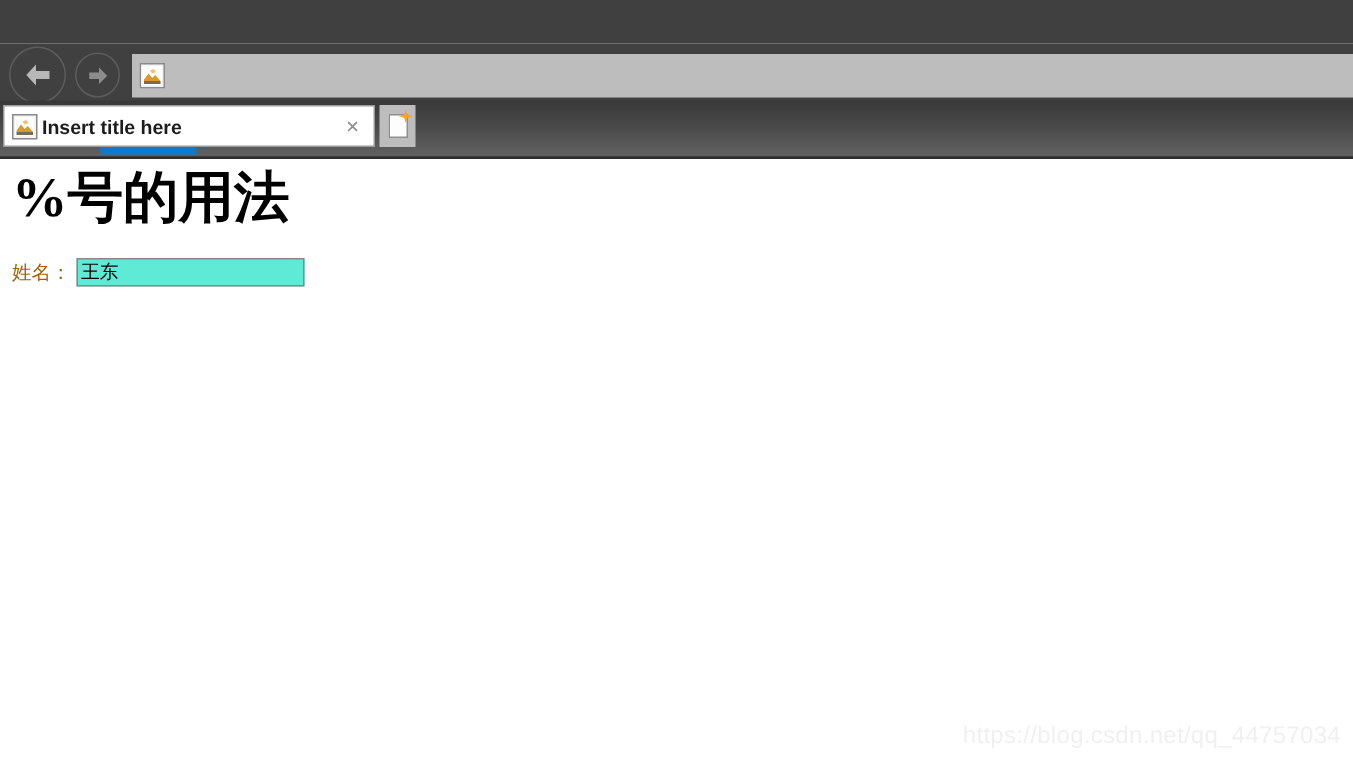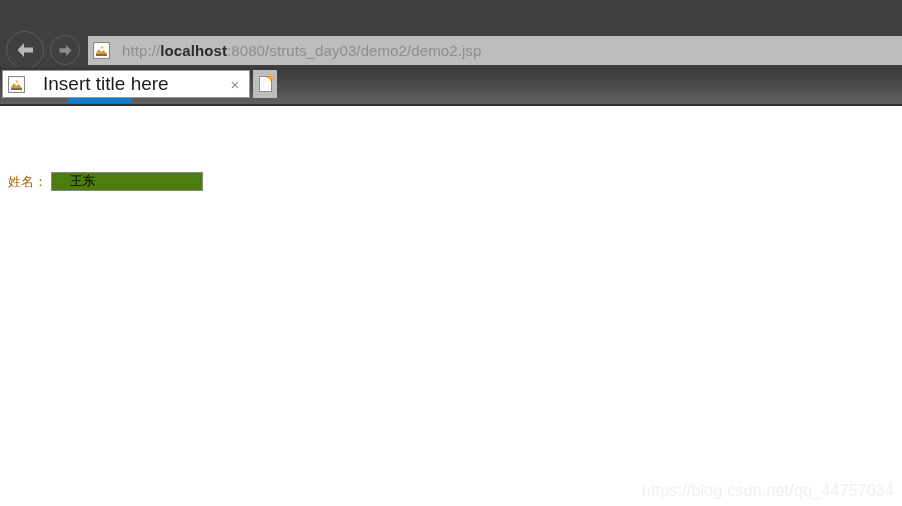--- a/index.html
+++ b/index.html
@@ -115,26 +115,27 @@
   .tab-favicon {
     width: 17px; height: 17px;
     margin-left: 5px;
     background: #f2f2f2;
     border: 1px solid #8a8a8a;
     box-sizing: border-box;
     position: relative;
     flex: 0 0 auto;
   }
   .tab-title {
-    margin-left: 18px;
-    font-size: 19px;
+    margin-left: 3px;
+    font-size: 13px;
     color: #1c1c1c;
     white-space: nowrap;
     overflow: hidden;
     flex: 1 1 auto;
+    font-weight: bold;
   }
   .tab-close {
     width: 24px;
     text-align: center;
     font-size: 15px;
     color: #8d8d8d;
     line-height: 1;
     flex: 0 0 auto;
     margin-right: 2px;
     cursor: default;
@@ -197,25 +198,25 @@
     font-size: 13px;
     color: #a16207;
     white-space: nowrap;
   }
   .name-input {
     margin-left: 4px;
     width: 152px;
     height: 19px;
     box-sizing: border-box;
     border: 1px solid #888888;
-    background: #4d7c0f;
+    background: #5eead4;
     font-family: "DejaVu Sans", sans-serif;
     font-size: 12.5px;
     color: #000000;
-    padding: 0 18px;
+    padding: 0 2px;
     outline: none;
   }
 
   .watermark {
     position: absolute;
     right: 8px;
     bottom: 6px;
     font-family: "Liberation Sans", sans-serif;
     font-size: 16px;
     color: #f0f0f0;
@@ -251,21 +252,20 @@
 
   <div class="address-bar">
     <span class="addr-favicon">
       <svg class="broken-img" width="13" height="13" viewBox="0 0 13 13" aria-hidden="true">
         <rect x="0" y="0" width="13" height="13" fill="#ffffff"></rect>
         <path d="M1 9 L4 5 L6.5 8 L8.5 6 L12 10 L1 10 Z" fill="#d89b2a"></path>
         <path d="M5 3 L7.5 2 L9 4 L6.5 5 Z" fill="#f0c070"></path>
         <path d="M1 10 L12 10 L12 12 L1 12 Z" fill="#7a6a55"></path>
       </svg>
     </span>
-    <span class="addr-text"><span>http://</span><span class="addr-host">localhost</span><span>:8080/struts_day03/demo2/demo2.jsp</span></span>
   </div>
 
   <div class="tabstrip"></div>
 
   <div class="tab-active">
     <span class="tab-favicon">
       <svg class="broken-img" width="13" height="13" viewBox="0 0 13 13" aria-hidden="true">
         <rect x="0" y="0" width="13" height="13" fill="#ffffff"></rect>
         <path d="M1 9 L4 5 L6.5 8 L8.5 6 L12 10 L1 10 Z" fill="#d89b2a"></path>
         <path d="M5 3 L7.5 2 L9 4 L6.5 5 Z" fill="#f0c070"></path>
@@ -283,20 +283,21 @@
       <svg class="newtab-spark" width="9" height="9" viewBox="0 0 9 9" aria-hidden="true">
         <path d="M4.5 0 L5.5 3.3 L9 4.5 L5.5 5.7 L4.5 9 L3.5 5.7 L0 4.5 L3.5 3.3 Z" fill="#f5a623"></path>
       </svg>
     </span>
   </div>
 
 </div>
 
 <div class="page">
 
+  <h1 class="page-heading">%号的用法</h1>
 
   <div class="form-row">
     <span class="form-label">姓名：</span>
     <input class="name-input" type="text" value="王东" style="">
   </div>
 
   <div class="watermark">https://blog.csdn.net/qq_44757034</div>
 
 </div>
 

